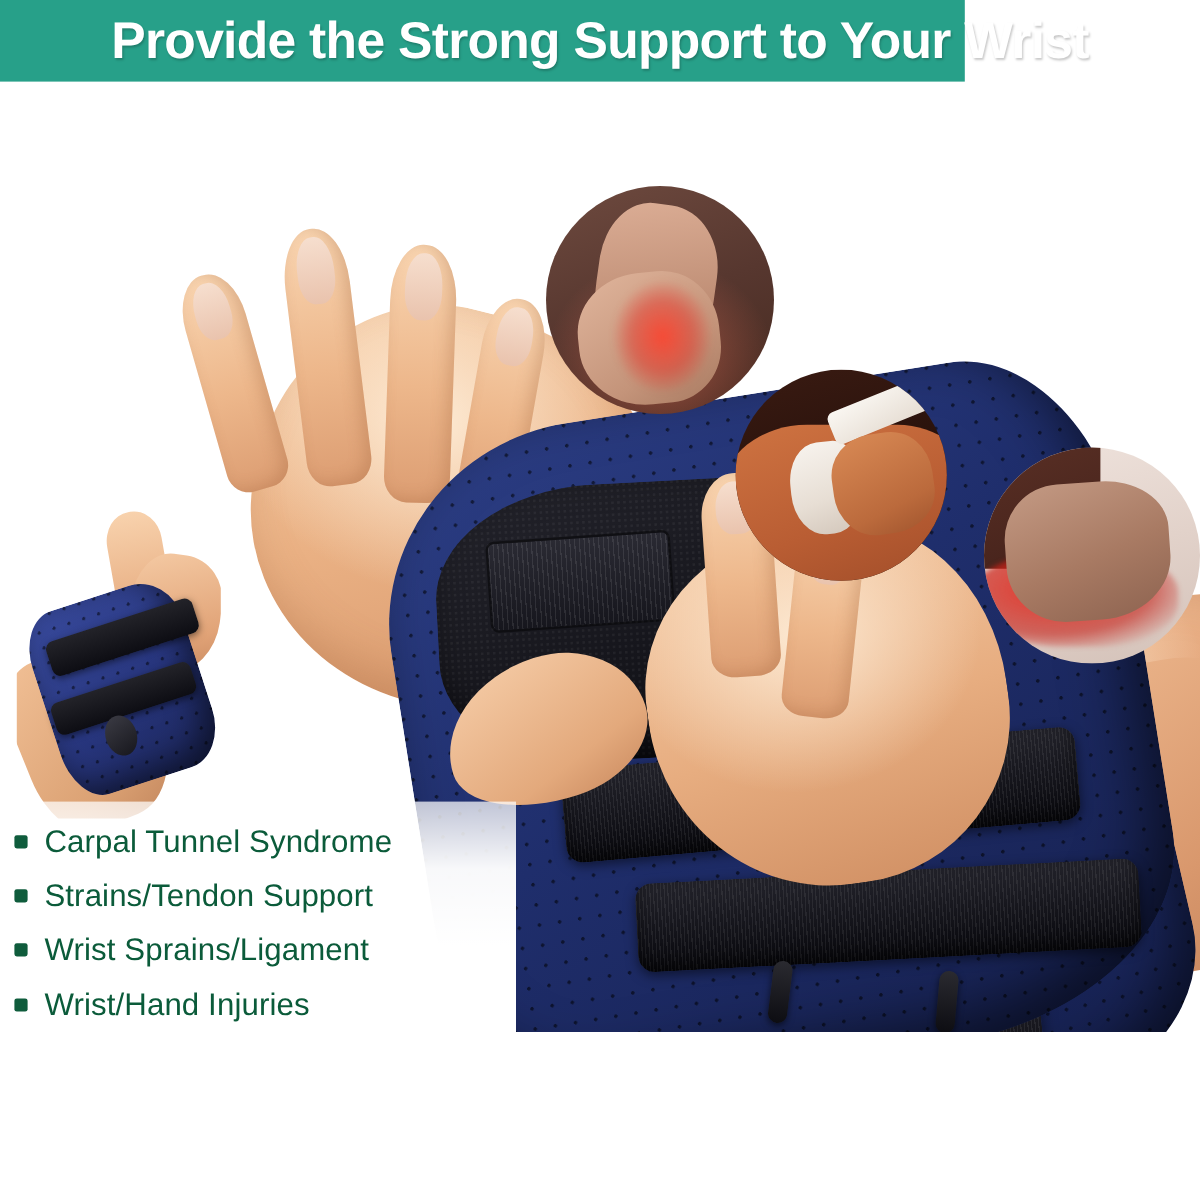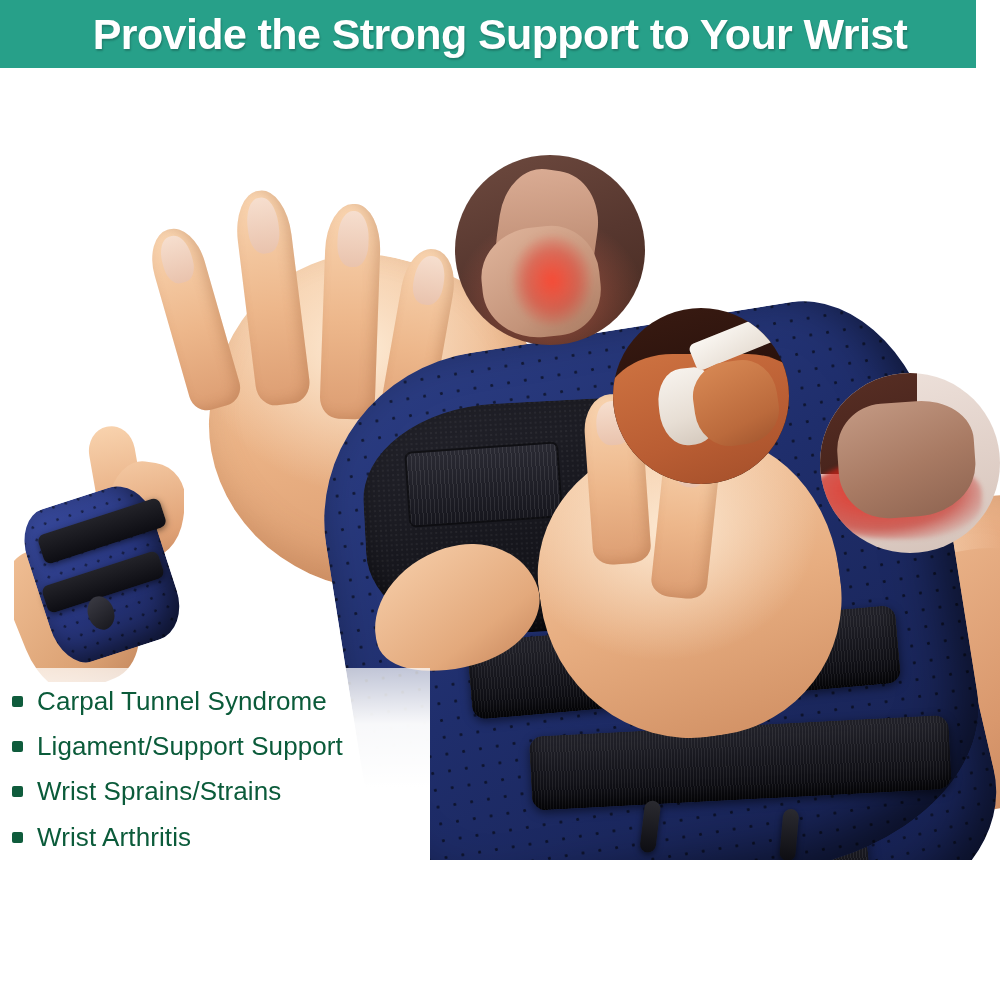--- a/index.html
+++ b/index.html
@@ -17,21 +17,21 @@
     width: 1000px;
     height: 1000px;
     background: #ffffff;
     overflow: hidden;
   }
 
   
   .header-bar {
     position: absolute;
     left: 0; top: 0;
-    width: 976px;
+    width: 804px;
     height: 68px;
     background: #27a089;
     z-index: 60;
   }
   .header-title {
     position: absolute;
     left: 0; top: 0;
     width: 1000px;
     height: 68px;
     line-height: 68px;
@@ -507,29 +507,25 @@
 
     <div class="list-backdrop"></div>
 
     <ul class="benefit-list">
       <li class="benefit-item">
         <span class="bullet-square"></span>
         <span class="benefit-text">Carpal Tunnel Syndrome</span>
       </li>
       <li class="benefit-item">
         <span class="bullet-square"></span>
-        <span class="benefit-text">Ligament/Support Support</span>
+        <span class="benefit-text">Strains/Tendon Support</span>
       </li>
       <li class="benefit-item">
         <span class="bullet-square"></span>
-        <span class="benefit-text">Wrist Sprains/Strains</span>
-      </li>
-      <li class="benefit-item">
-        <span class="bullet-square"></span>
-        <span class="benefit-text">Wrist Arthritis</span>
+        <span class="benefit-text">Wrist Sprains/Ligament</span>
       </li>
       <li class="benefit-item">
         <span class="bullet-square"></span>
         <span class="benefit-text">Wrist/Hand Injuries</span>
       </li>
     </ul>
 
   </div>
 </div>
 

